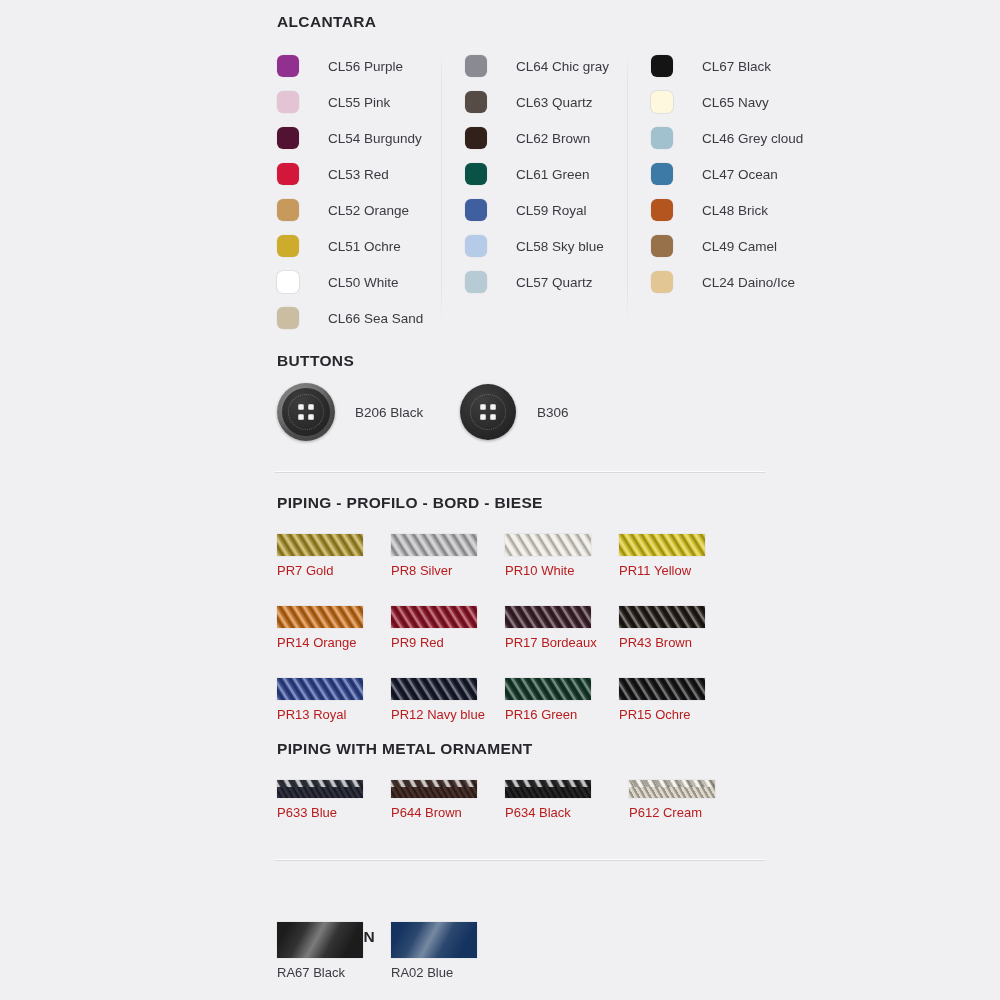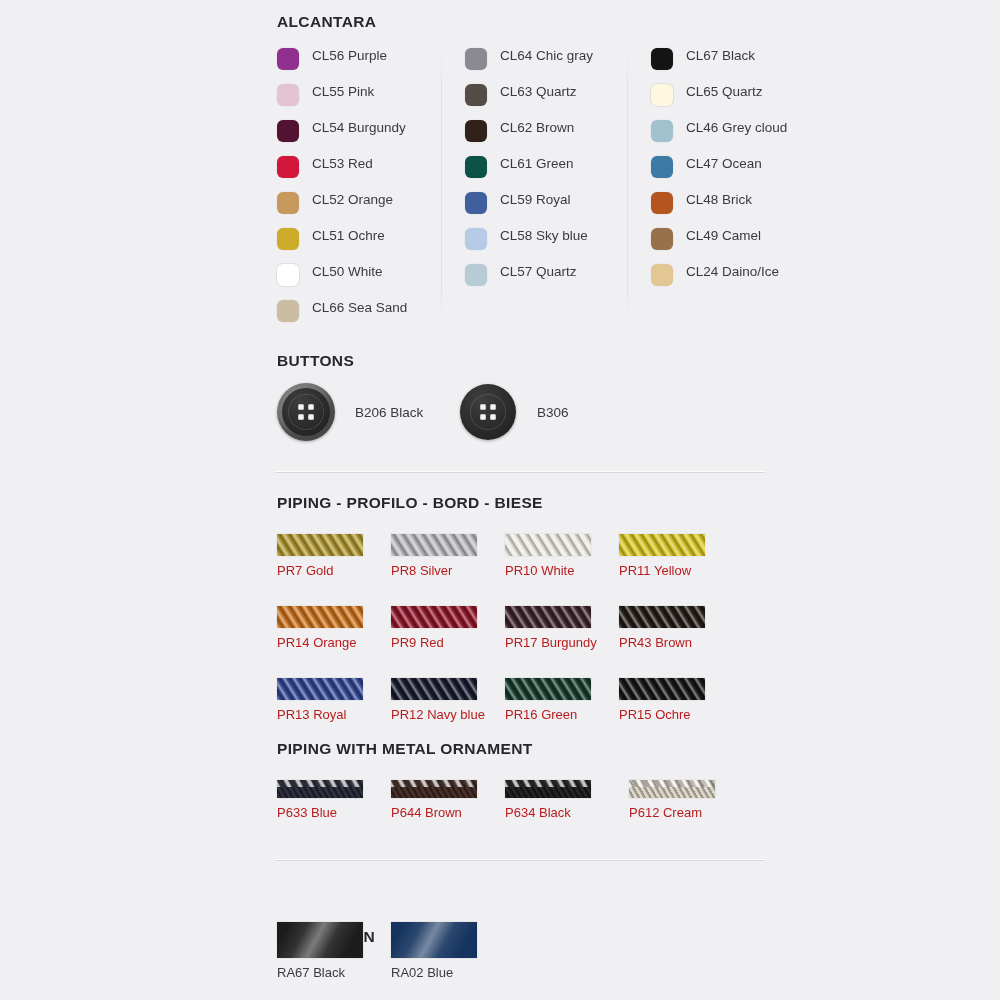--- a/index.html
+++ b/index.html
@@ -55,21 +55,22 @@
     position: absolute;
     left: -24px;
     top: 2px;
     width: 1px;
     height: 272px;
     background: linear-gradient(to bottom, rgba(0,0,0,0.0), rgba(0,0,0,0.055) 12%, rgba(0,0,0,0.055) 88%, rgba(0,0,0,0.0));
   }
   .color-item {
     height: 36px;
     display: flex;
-    align-items: flex-start;
+    align-items: center;
+    gap: 16px;
   }
   .chip {
     width: 22px;
     height: 22px;
     border-radius: 6px;
     flex: 0 0 auto;
     box-shadow: 0 0 0 0.5px rgba(0,0,0,0.06);
   }
   .chip.light {
     box-shadow: 0 0 0 0.8px rgba(0,0,0,0.09);
@@ -334,21 +335,21 @@
           <div class="color-label">CL57 Quartz</div>
         </div>
       </div>
     <div class="color-col c2">
         <div class="color-item">
           <div class="chip" style="background: rgb(20, 20, 20);"></div>
           <div class="color-label">CL67 Black</div>
         </div>
         <div class="color-item">
           <div class="chip light" style="background: rgb(253, 248, 222);"></div>
-          <div class="color-label">CL65 Quartz</div>
+          <div class="color-label">CL65 Navy</div>
         </div>
         <div class="color-item">
           <div class="chip" style="background: rgb(162, 193, 207);"></div>
           <div class="color-label">CL46 Grey cloud</div>
         </div>
         <div class="color-item">
           <div class="chip" style="background: rgb(61, 122, 166);"></div>
           <div class="color-label">CL47 Ocean</div>
         </div>
         <div class="color-item">
@@ -423,21 +424,21 @@
       <div class="piping-item" style="left: 0px; top: 72px;">
         <div class="pip-sw" style="background: rgb(201, 113, 29);"></div>
         <div class="pip-label">PR14 Orange</div>
       </div>
       <div class="piping-item" style="left: 114px; top: 72px;">
         <div class="pip-sw" style="background: rgb(141, 20, 39);"></div>
         <div class="pip-label">PR9 Red</div>
       </div>
       <div class="piping-item" style="left: 228px; top: 72px;">
         <div class="pip-sw" style="background: rgb(59, 32, 41);"></div>
-        <div class="pip-label">PR17 Burgundy</div>
+        <div class="pip-label">PR17 Bordeaux</div>
       </div>
       <div class="piping-item" style="left: 342px; top: 72px;">
         <div class="pip-sw" style="background: rgb(33, 26, 21);"></div>
         <div class="pip-label">PR43 Brown</div>
       </div>
       <div class="piping-item" style="left: 0px; top: 144px;">
         <div class="pip-sw" style="background: rgb(47, 69, 144);"></div>
         <div class="pip-label">PR13 Royal</div>
       </div>
       <div class="piping-item" style="left: 114px; top: 144px;">

